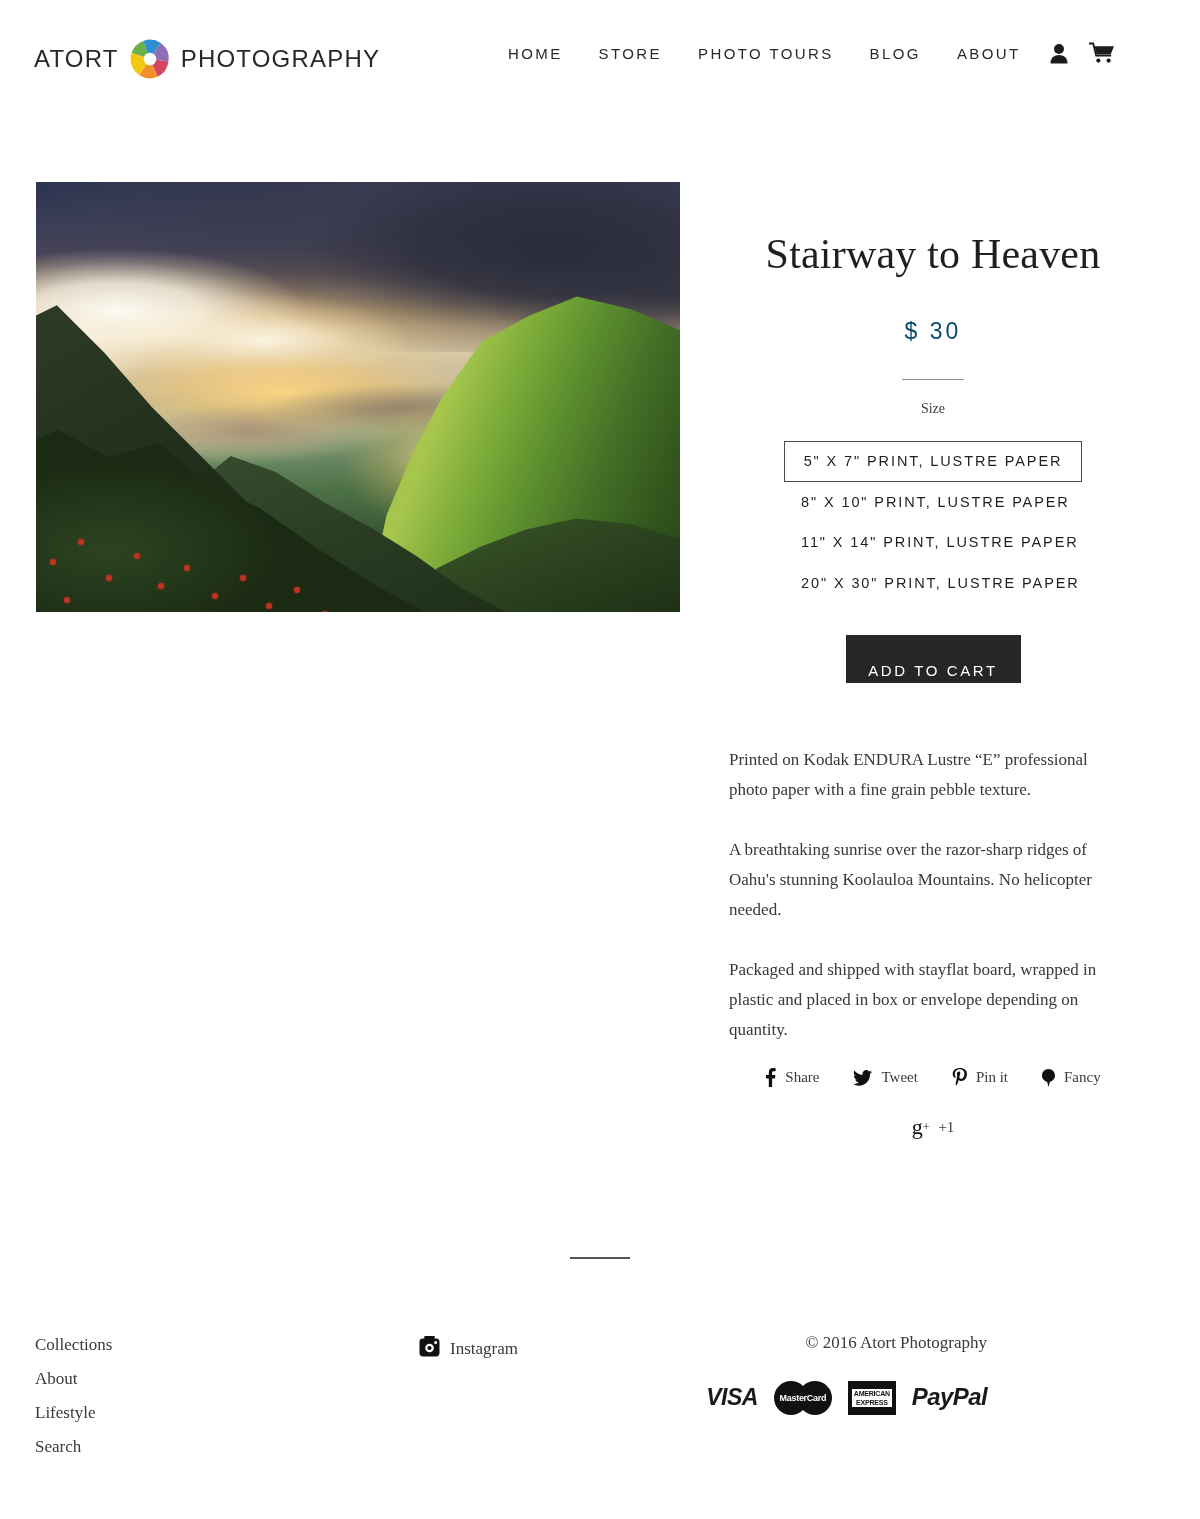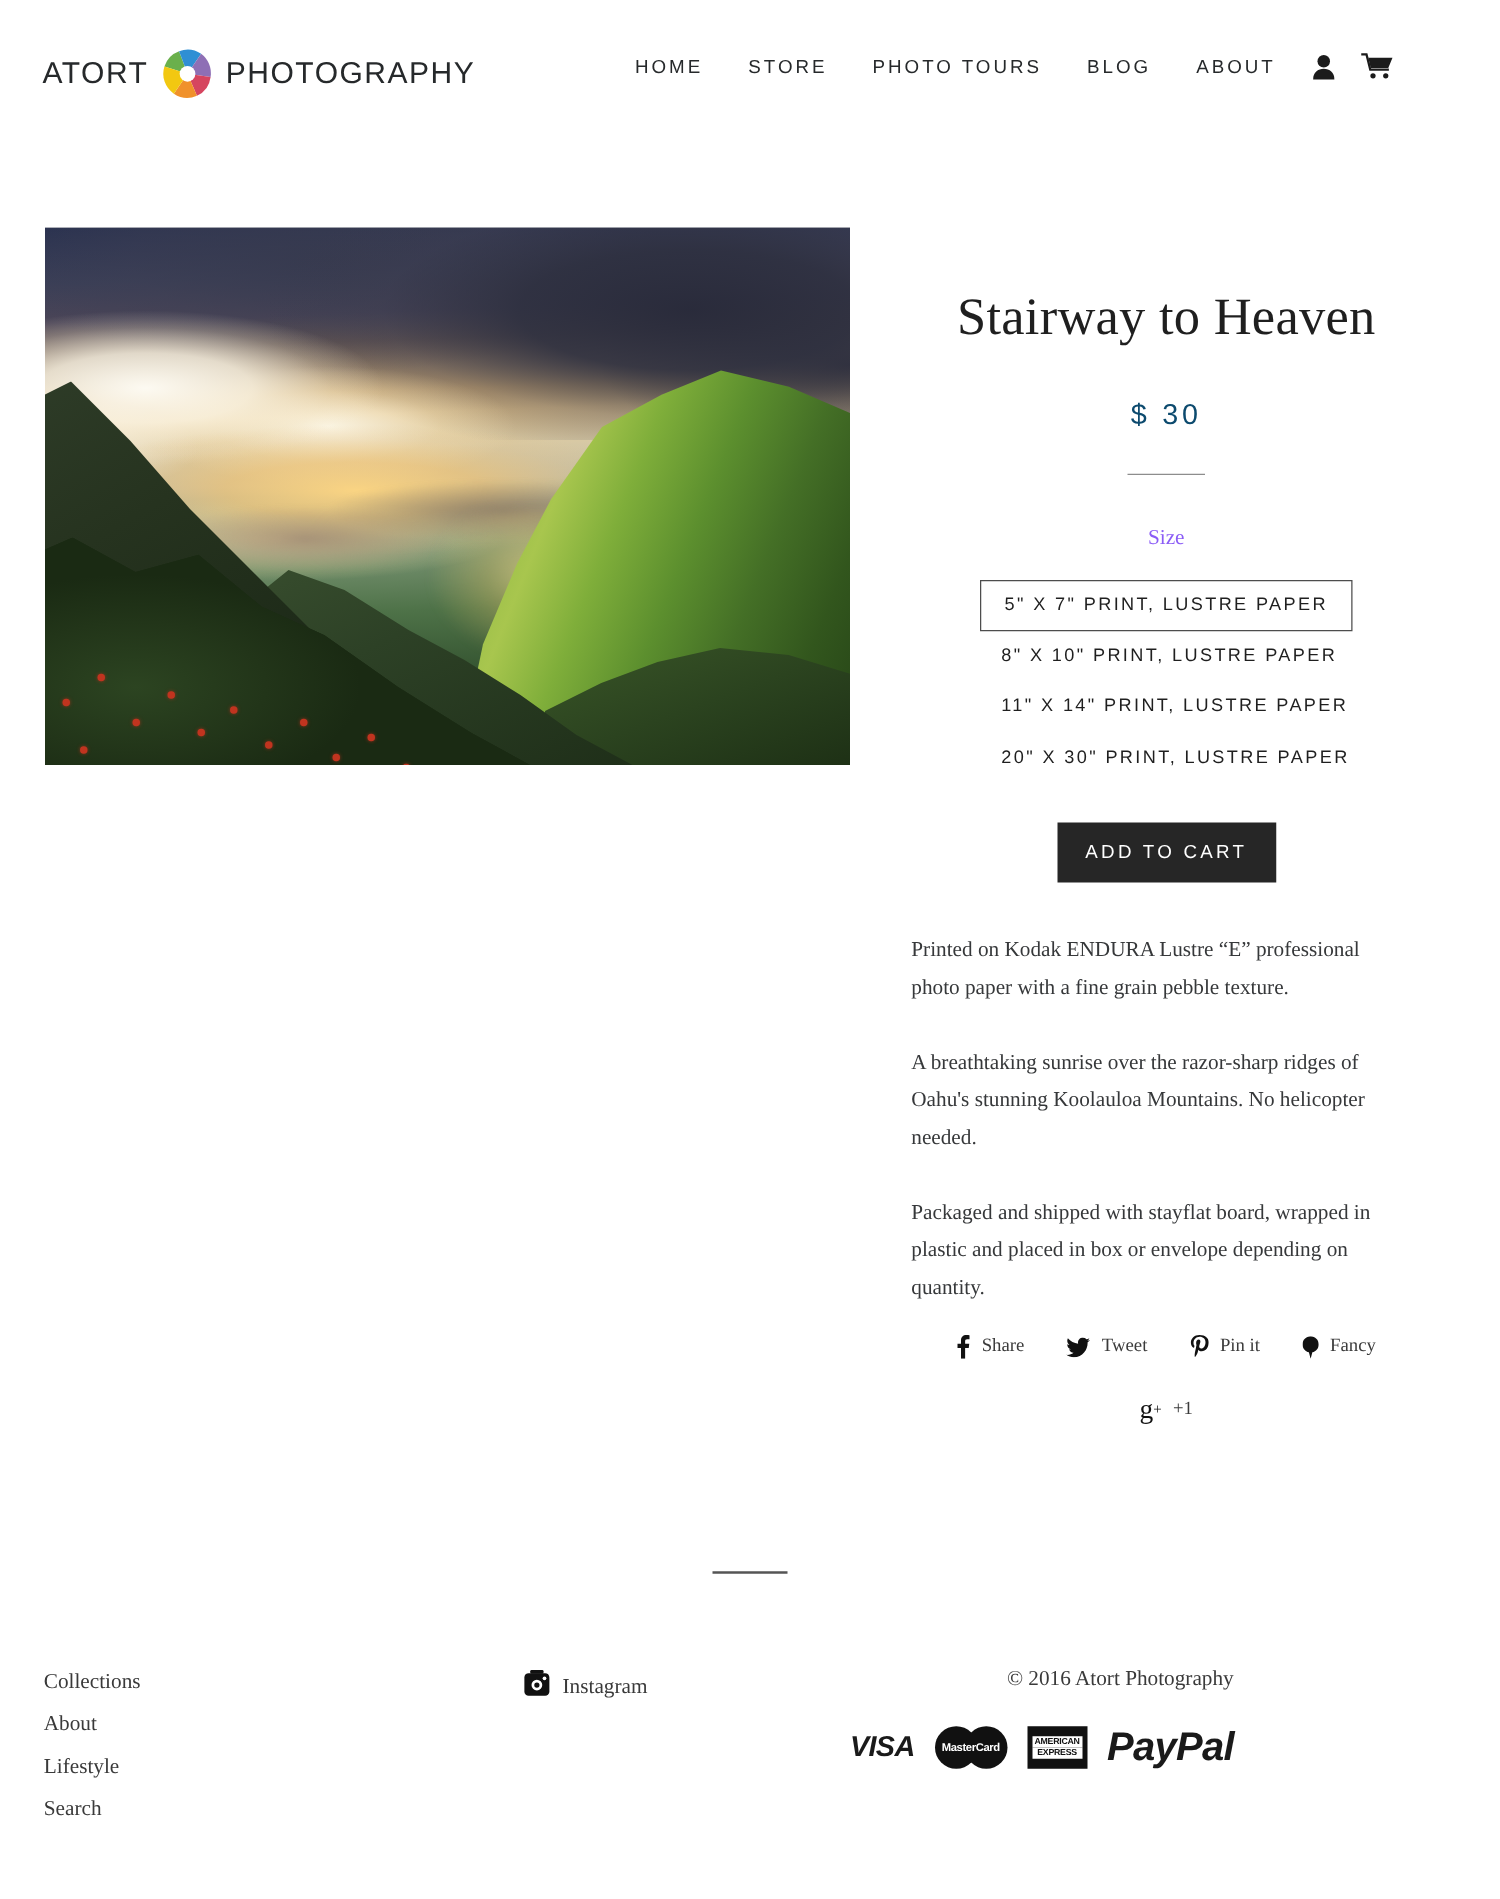--- a/index.html
+++ b/index.html
@@ -247,23 +247,23 @@
     margin-top: 40px;
   }
   .rule-short {
     width: 62px;
     height: 1px;
     background: #8d8d8d;
     margin: 34px auto 0;
   }
   .size-label {
     font-family: "Liberation Serif", serif;
-    font-size: 17px;
-    color: #8b5cf6;
-    margin-top: 40px;
+    font-size: 14px;
+    color: #404040;
+    margin-top: 21px;
   }
   .size-options {
     margin-top: 24px;
   }
   .size-option {
     font-family: "Liberation Sans", sans-serif;
     font-size: 14.5px;
     letter-spacing: 1.9px;
     color: #1f1f1f;
     padding: 12px 16px;
@@ -280,21 +280,21 @@
   .size-option.selected {
     border: 1px solid #4d4d4d;
   }
   .add-to-cart {
     font-family: "Liberation Sans", sans-serif;
     font-size: 15px;
     letter-spacing: 2.6px;
     color: #ffffff;
     background: #262626;
     border: none;
-    padding: 0;
+    padding: 12px;
     width: 175px;
     height: 48px;
     margin-top: 32px;
     cursor: pointer;
     display: inline-block;
     line-height: 48px;
   }
 
   .product-desc {
     position: absolute;
@@ -461,21 +461,21 @@
     background: #fff;
     color: #111;
     display: block;
     width: 40px;
     text-align: center;
   }
   .pay-pp {
     font-family: "Liberation Sans", sans-serif;
     font-weight: bold;
     font-style: italic;
-    font-size: 32px;
+    font-size: 24px;
     letter-spacing: -0.6px;
   }
 </style>
 </head>
 <body>
 
 <header class="site-header">
 
   <a class="logo" href="#">
     <span class="logo-word">ATORT</span>

